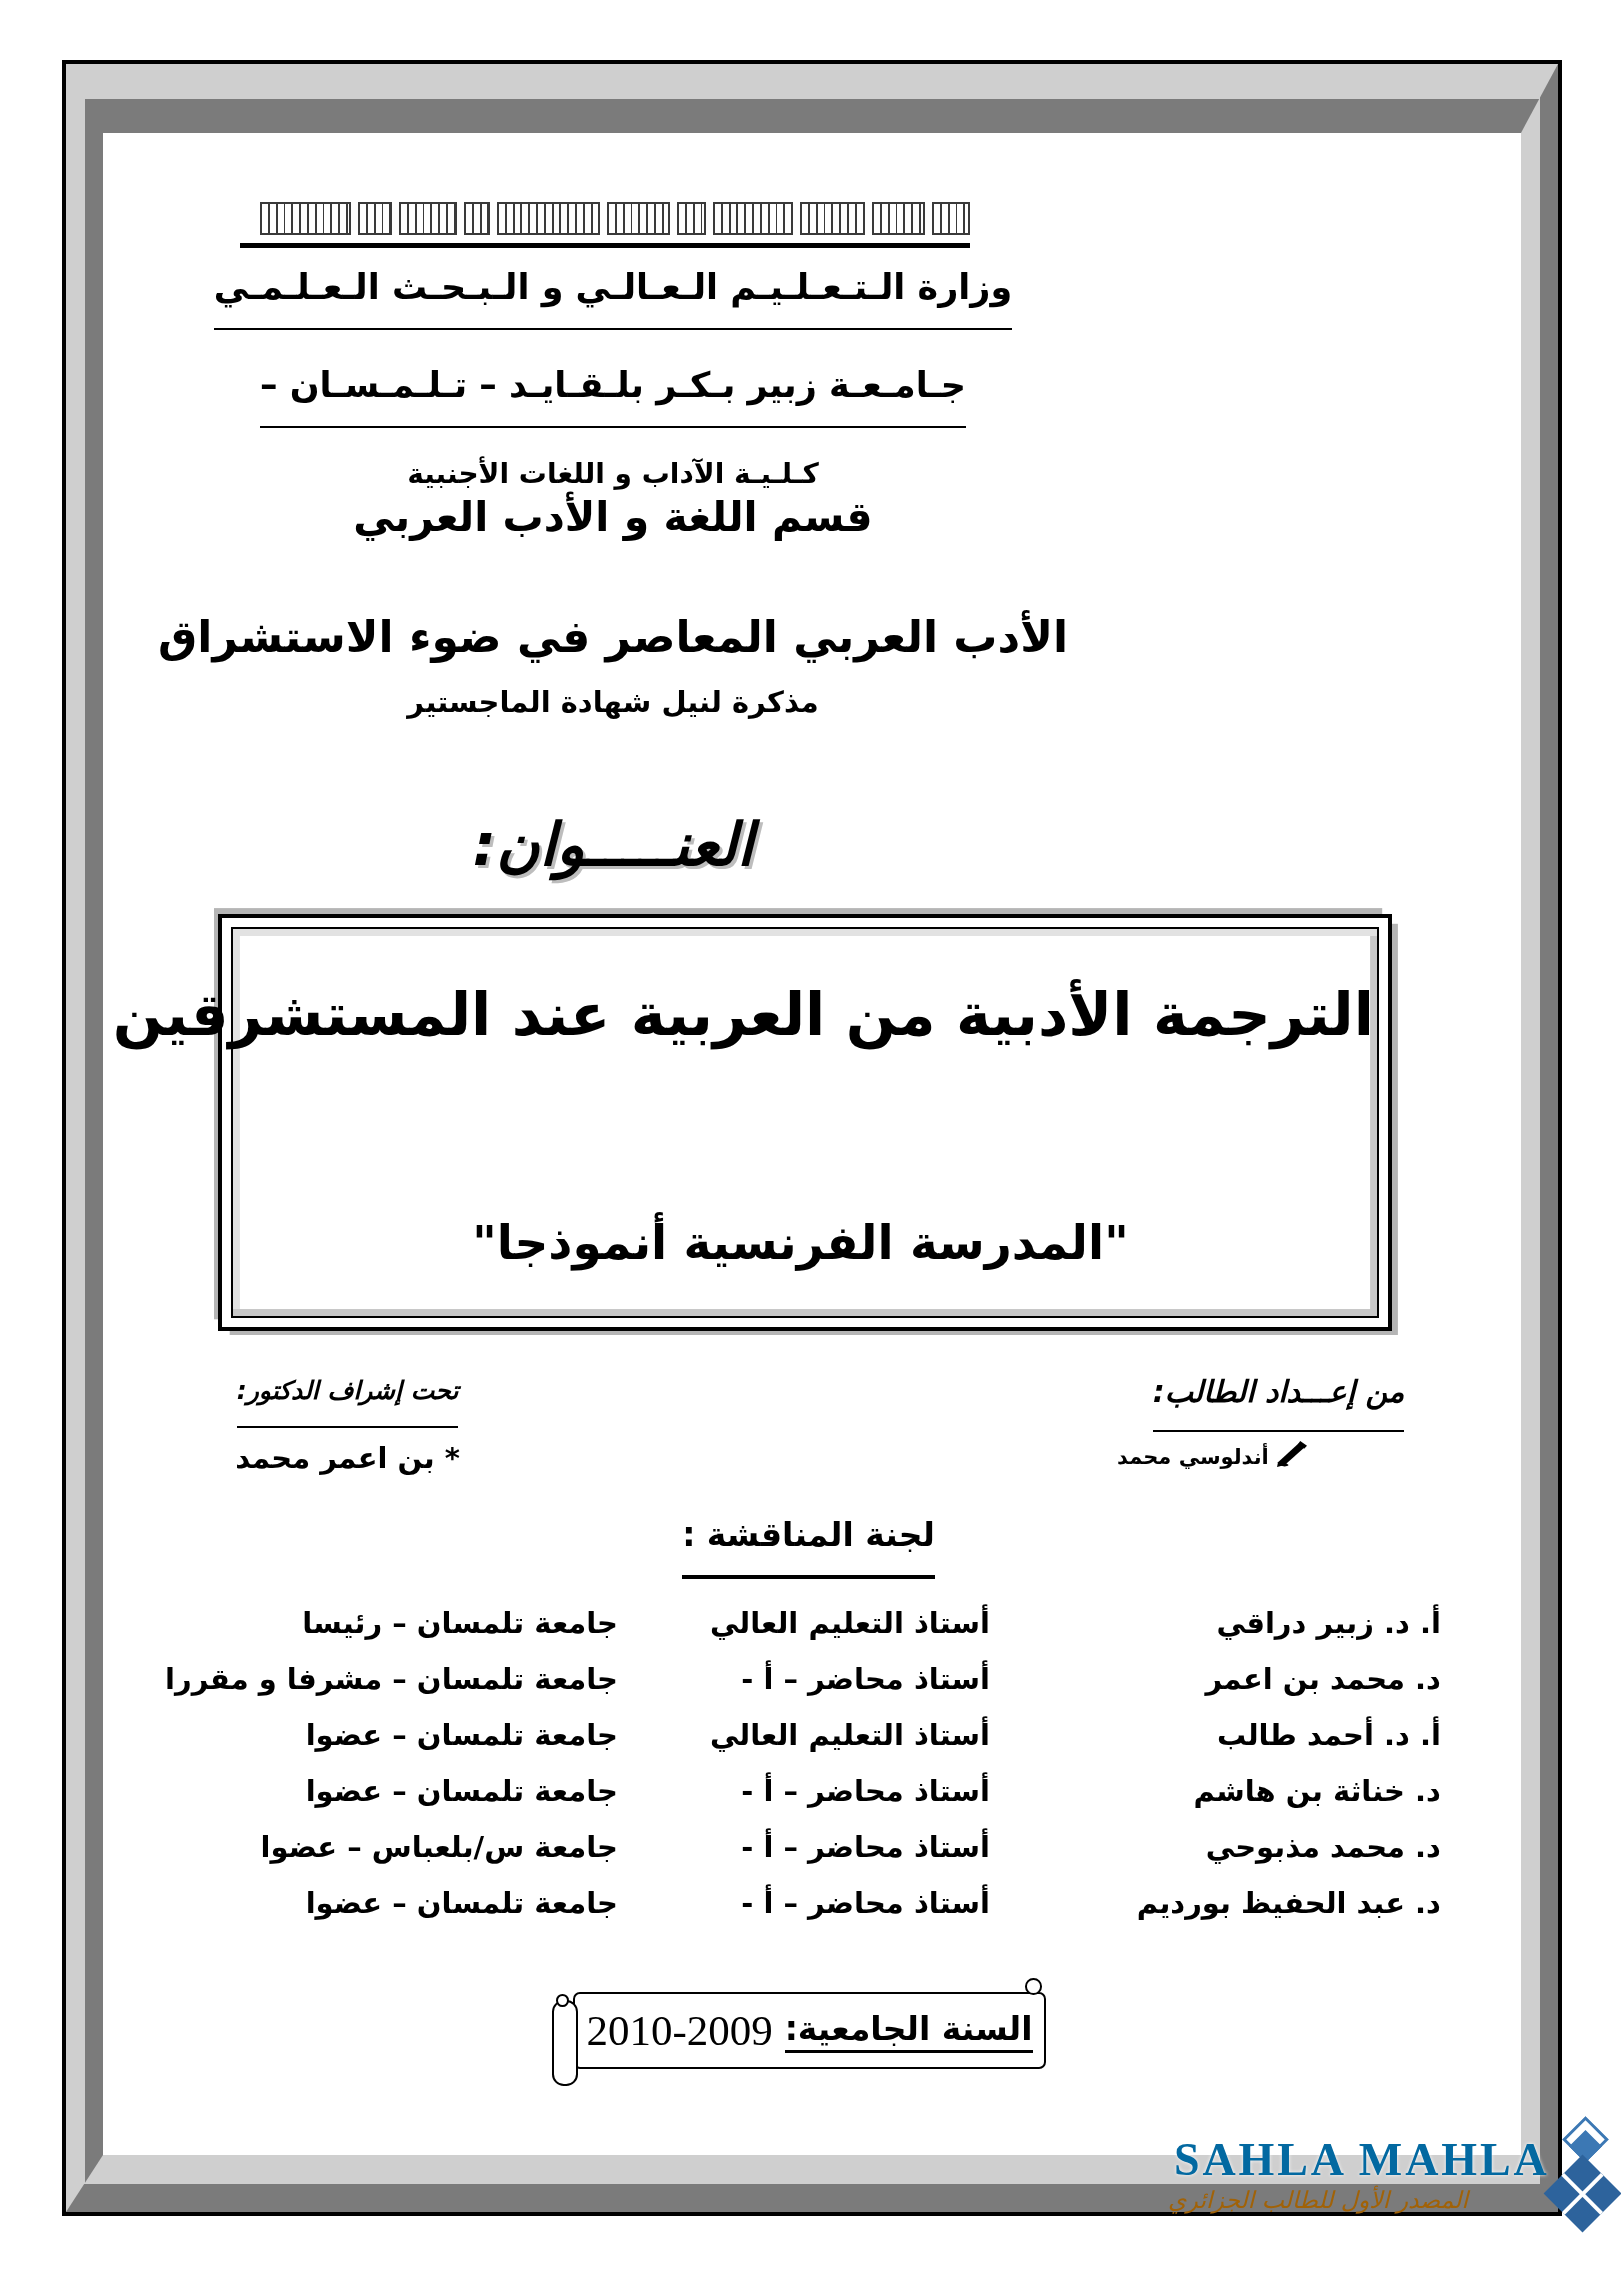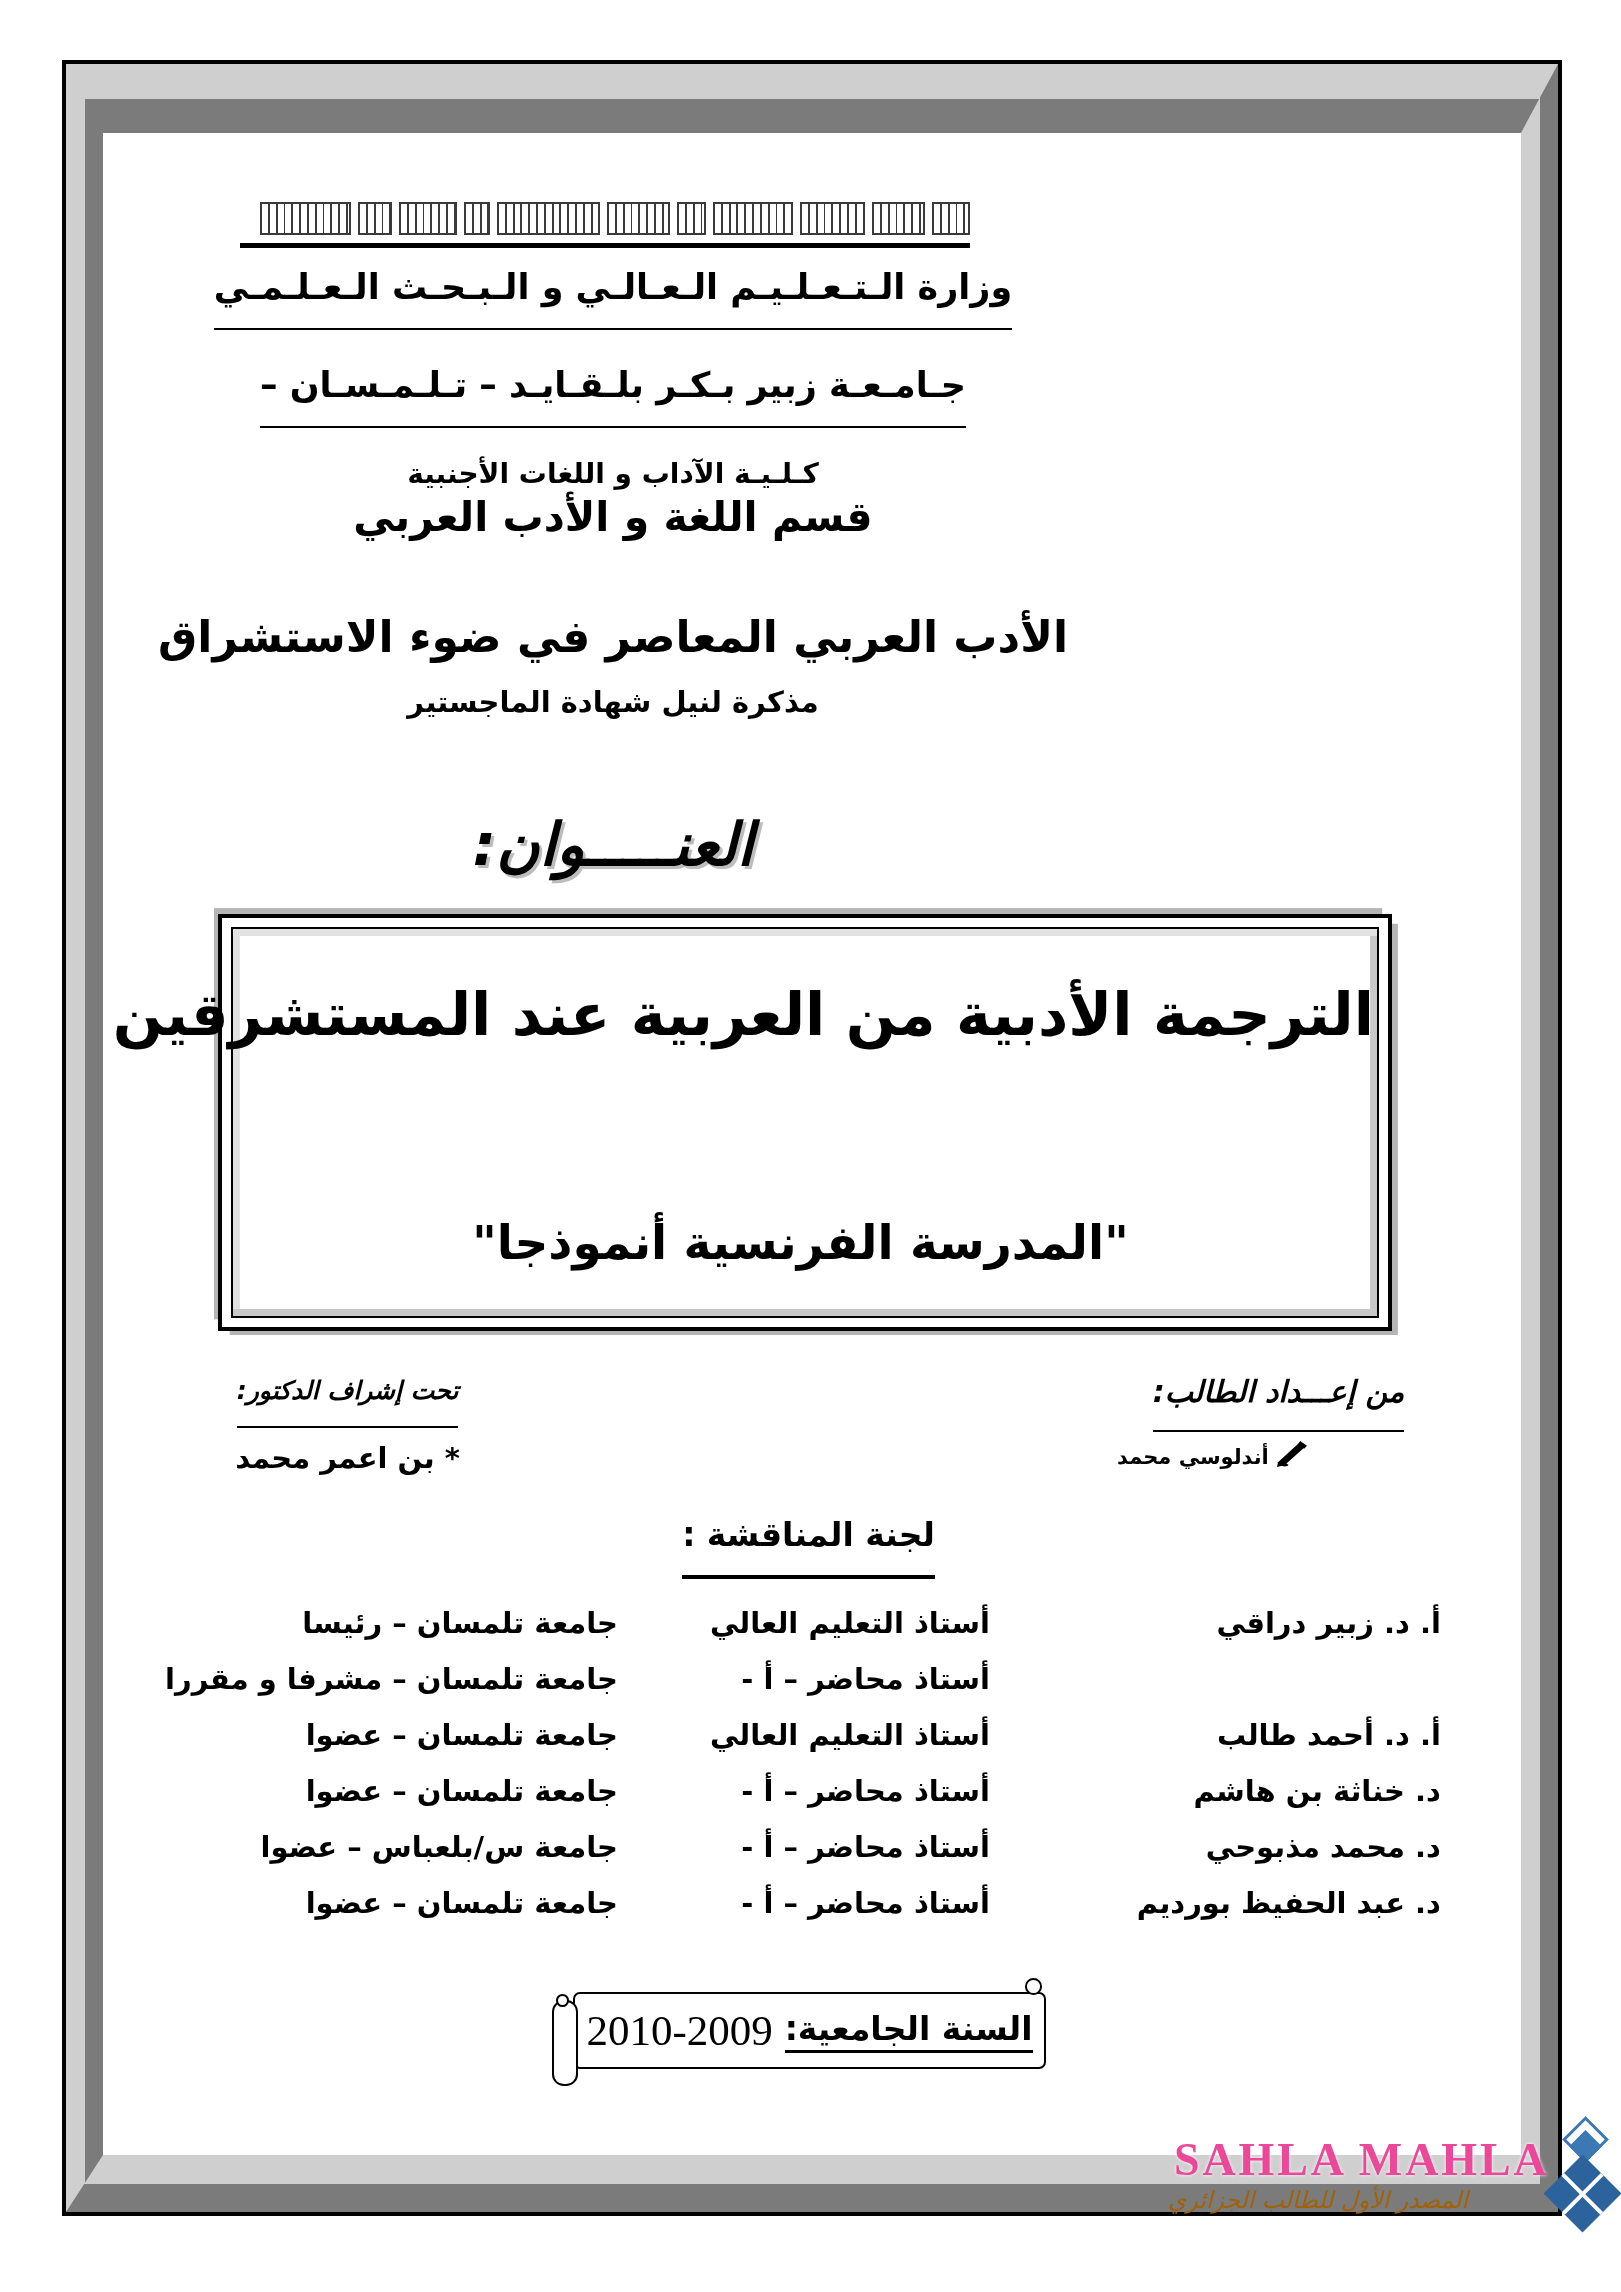--- a/index.html
+++ b/index.html
@@ -101,21 +101,21 @@
   .scroll-roll{left:552px;top:2000px;width:21.6px;height:82px;background:#fff;
                border:2.9px solid #000;border-radius:11.8px;z-index:3;}
   .scroll-roll::before{content:"";position:absolute;left:2px;top:-7.8px;width:8.8px;height:8.8px;
                border:2.9px solid #000;border-radius:50%;background:#fff;}
   .scroll-curl{left:1025px;top:1978px;width:12.7px;height:12.7px;background:#fff;
                border:2.9px solid #000;border-radius:50%;z-index:3;}
 
   
   .wm-brand{left:1174px;top:2133px;font-family:"Liberation Serif",serif;
             font-size:46px;font-weight:bold;letter-spacing:2.9px;
-            color:#ec4899;z-index:10;white-space:nowrap;
+            color:#0369a1;z-index:10;white-space:nowrap;
             text-shadow:0 0 3.9px #fff;}
   .wm-tagline{left:1174px;top:2186px;width:294px;text-align:center;
               font-size:23.5px;color:#a16207;z-index:10;font-style:italic;
               white-space:nowrap;}
   .wm-logo{left:1547px;top:2115px;width:78px;height:127px;z-index:10;}
   .diamond{position:absolute;transform:rotate(45deg);}
   .d1{left:21.6px;top:7.8px;width:33px;height:33px;background:#3c78b4;
       box-shadow:inset 0 0 0 2.9px #3c78b4, inset 9.8px 9.8px 0 0 #fff;}
   .d2{left:7.8px;top:51px;width:55px;height:55px;background:#2d639c;
       background-image:linear-gradient(#fff,#fff),linear-gradient(#fff,#fff);
@@ -187,20 +187,21 @@
   <div class="abs committee-heading">
     <span class="u2">لجنة المناقشة :</span>
   </div>
   <div class="abs committee">
     <div class="crow">
       <div class="c-name">أ. د. زبير دراقي</div>
       <div class="c-rank">أستاذ التعليم العالي</div>
       <div class="c-affil">جامعة تلمسان – رئيسا</div>
     </div>
     <div class="crow">
+      <div class="c-name">د. محمد بن اعمر</div>
       <div class="c-rank">أستاذ محاضر – أ -</div>
       <div class="c-affil">جامعة تلمسان – مشرفا و مقررا</div>
     </div>
     <div class="crow">
       <div class="c-name">أ. د. أحمد طالب</div>
       <div class="c-rank">أستاذ التعليم العالي</div>
       <div class="c-affil">جامعة تلمسان – عضوا</div>
     </div>
     <div class="crow">
       <div class="c-name">د. خناثة بن هاشم</div>

